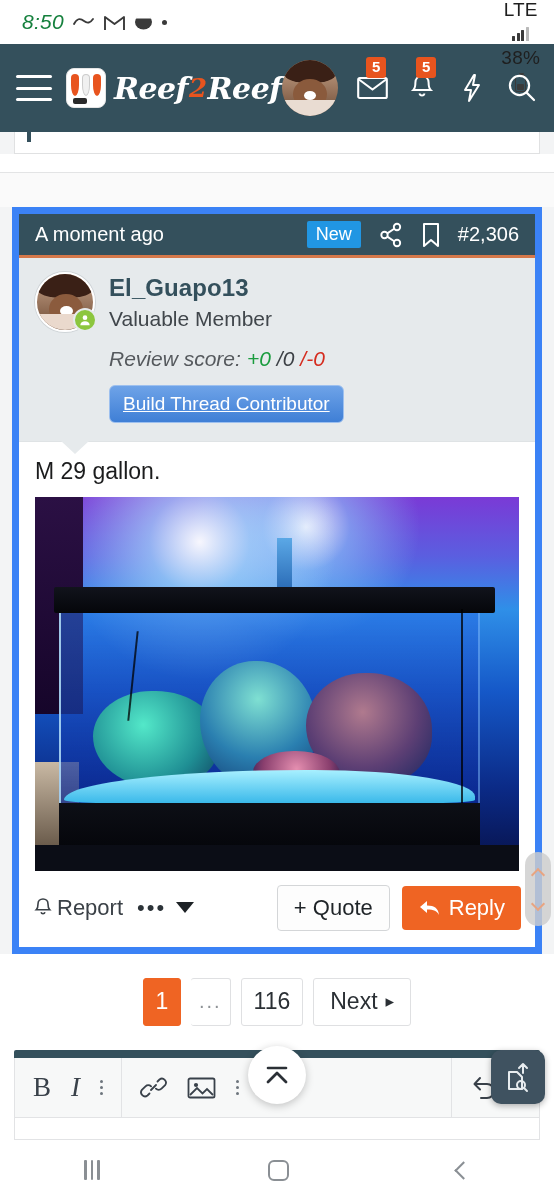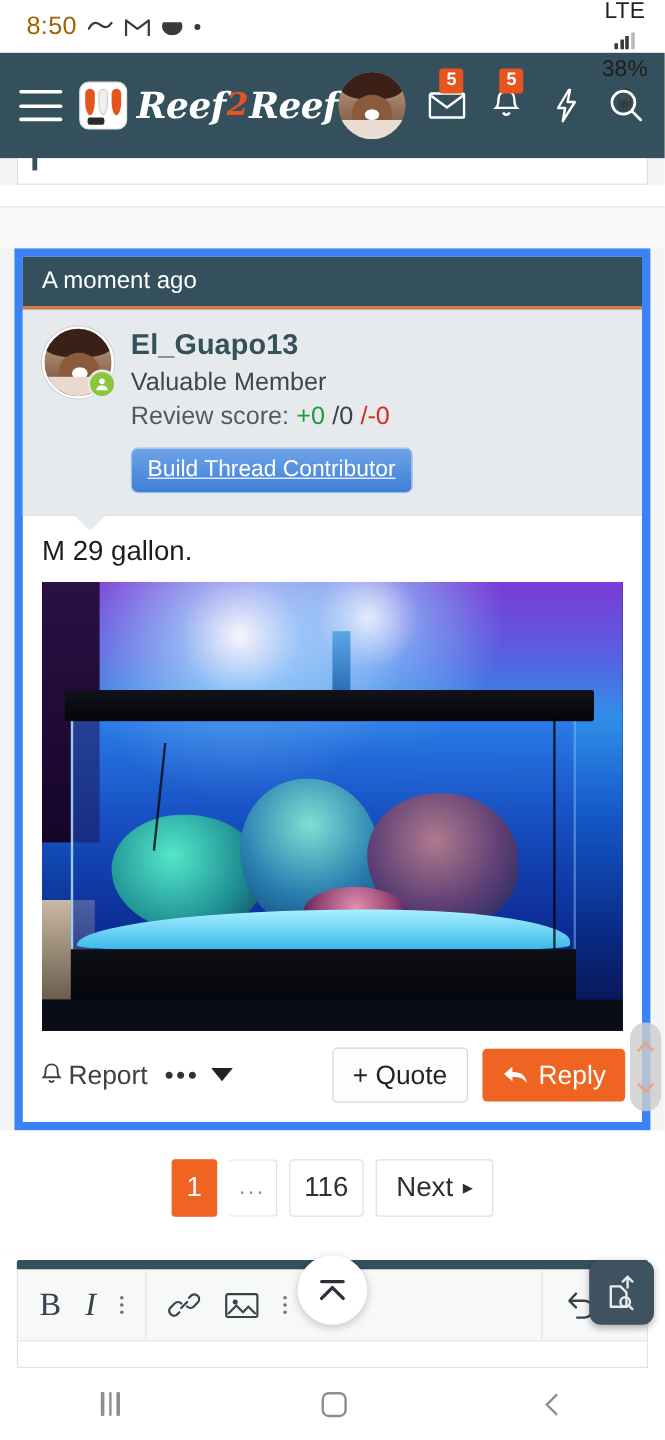--- a/index.html
+++ b/index.html
@@ -13,21 +13,21 @@
 
   
   .statusbar {
     height:44px; width:100%;
     background:#ffffff;
     display:flex; align-items:center; justify-content:space-between;
     padding:0 14px 0 22px;
     color:#2b2b2b;
   }
   .sb-left { display:flex; align-items:center; gap:9px; }
-  .sb-time { font-size:21px; letter-spacing:.3px; color:#a16207; }
+  .sb-time { font-size:21px; letter-spacing:.3px; color:#15803d;font-style:italic; }
   .sb-right { display:flex; align-items:center; gap:6px;flex-direction:column; }
   .sb-batt { font-size:19px; color:#1f1f1f; letter-spacing:.2px; }
   .ic { display:inline-flex; align-items:center; justify-content:center; }
   .dot-min { width:5px; height:5px; border-radius:50%; background:#3a3a3a; display:inline-block; }
   .volte-badge {
     border:1.6px solid #3a3a3a; border-radius:50%;
     width:17px;height:17px; font-size:6px; display:flex;align-items:center;justify-content:center;
     color:#3a3a3a; font-weight:bold;
   }
   .bars { display:flex; align-items:flex-end; gap:1.5px; height:14px; }
@@ -127,21 +127,21 @@
   .avatar-post .mouth{position:absolute;top:32px;left:23px;width:13px;height:10px;border-radius:50%;background:#fff;}
   .avatar-post .shirt{position:absolute;bottom:0;left:0;right:0;height:16px;background:#ead9cd;}
   .online-dot {
     position:absolute; right:-4px; bottom:-2px; width:24px;height:24px;border-radius:50%;
     background:#8cc63e; border:2px solid #e6eaec; display:flex;align-items:center;justify-content:center;
   }
   .online-dot svg{width:14px;height:14px;fill:#fff;}
   .user-meta { padding-top:2px; }
   .username { font-size:24px; font-weight:bold; color:#34505c; letter-spacing:.1px; }
   .usertitle { font-size:21px; color:#40464b; margin-top:5px; }
-  .reviewrow { font-size:21px; color:#55595d; margin-top:4px; display:flex; gap:6px; align-items:flex-start;}
+  .reviewrow { font-size:21px; color:#55595d; margin-top:16px; display:flex; gap:6px; align-items:flex-start;font-style:italic;}
   .rv-pos{color:#1a9c3e;} .rv-neu{color:#3c4045;} .rv-neg{color:#d52b1e;}
   .awards { display:flex; gap:8px; margin-top:14px; }
   .award {
     font-size:19px; padding:6px 13px; border-radius:6px; color:#fff;
     white-space:nowrap; line-height:1.25;
   }
   .award.gold { background:linear-gradient(#f4d000,#e9b800); color:#fff; text-shadow:0 1px 1px rgba(0,0,0,.18); }
   .award.blue { background:linear-gradient(#6ea3e8,#3f7fd6); border:1px solid #9dc0ef;text-decoration:underline; }
 
   .post-body { padding:16px 16px 0 16px; }
@@ -365,20 +365,37 @@
 
   <div class="prev-sliver"></div>
   <div class="gap"></div>
   <div class="gap-sep"></div>
   <div class="gap2"></div>
 
   <div class="post">
 
     <div class="post-head">
       <span class="post-time">A moment ago</span>
+      <div class="post-head-right">
+        <span class="new-badge">New</span>
+        <span class="ic">
+          <svg width="26" height="26" viewBox="0 0 26 26">
+              <circle cx="19" cy="5" r="3.2" stroke="#fff" stroke-width="1.9" fill="none"></circle>
+              <circle cx="6.5" cy="13" r="3.2" stroke="#fff" stroke-width="1.9" fill="none"></circle>
+              <circle cx="19" cy="21" r="3.2" stroke="#fff" stroke-width="1.9" fill="none"></circle>
+              <path d="M9.3 11.4 16.2 6.8M9.3 14.6 16.2 19.2" stroke="#fff" stroke-width="1.9"></path>
+            </svg>
+        </span>
+        <span class="ic">
+          <svg width="20" height="26" viewBox="0 0 20 26">
+              <path d="M3 2h14v22l-7-6-7 6z" stroke="#fff" stroke-width="2" fill="none" stroke-linejoin="round"></path>
+            </svg>
+        </span>
+        <span class="post-no">#2,306</span>
+      </div>
     </div>
 
     <div class="post-user">
       <div class="avatar-post">
         <span class="inner">
             <span class="hat"></span>
             <span class="face"></span>
             <span class="mouth"></span>
             <span class="shirt"></span>
           </span>

